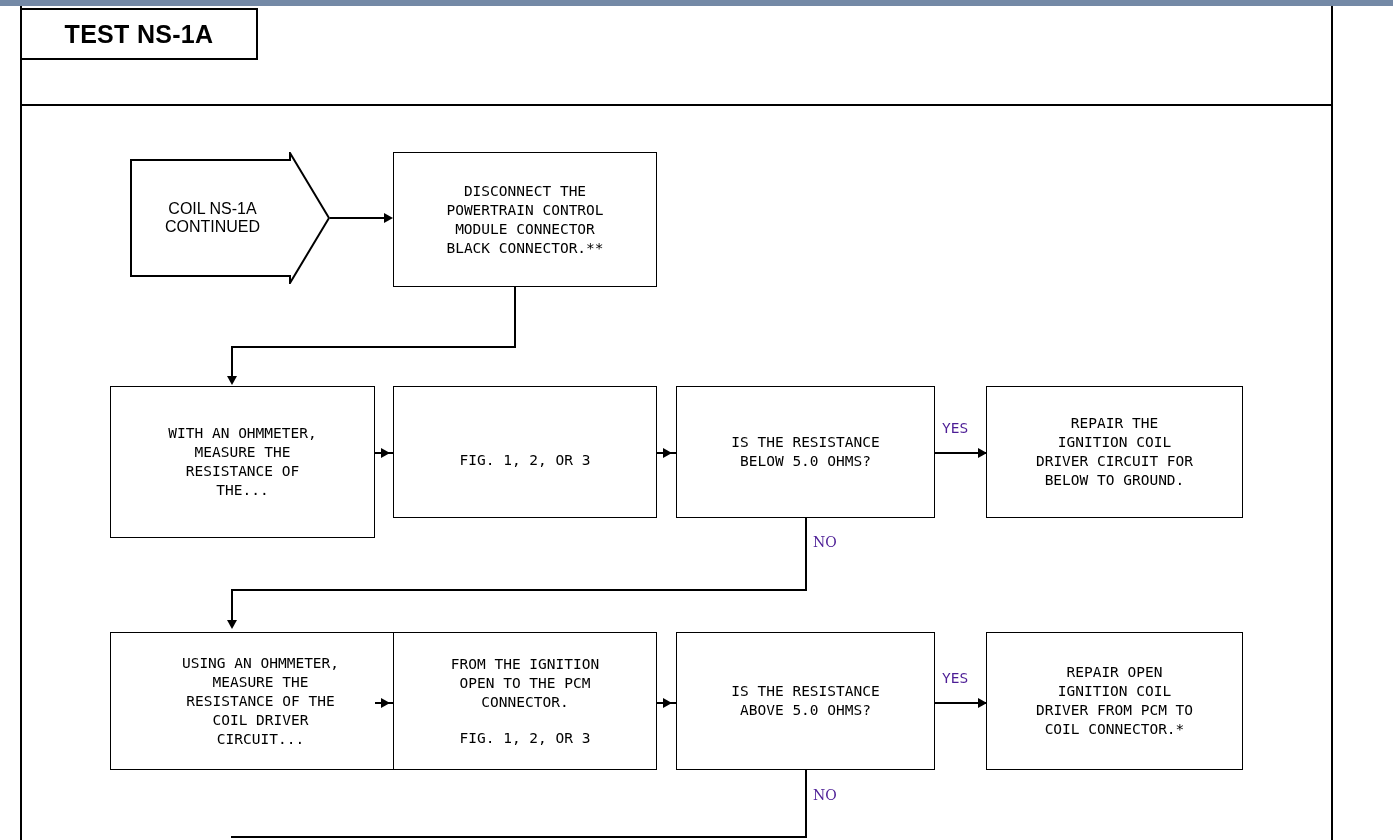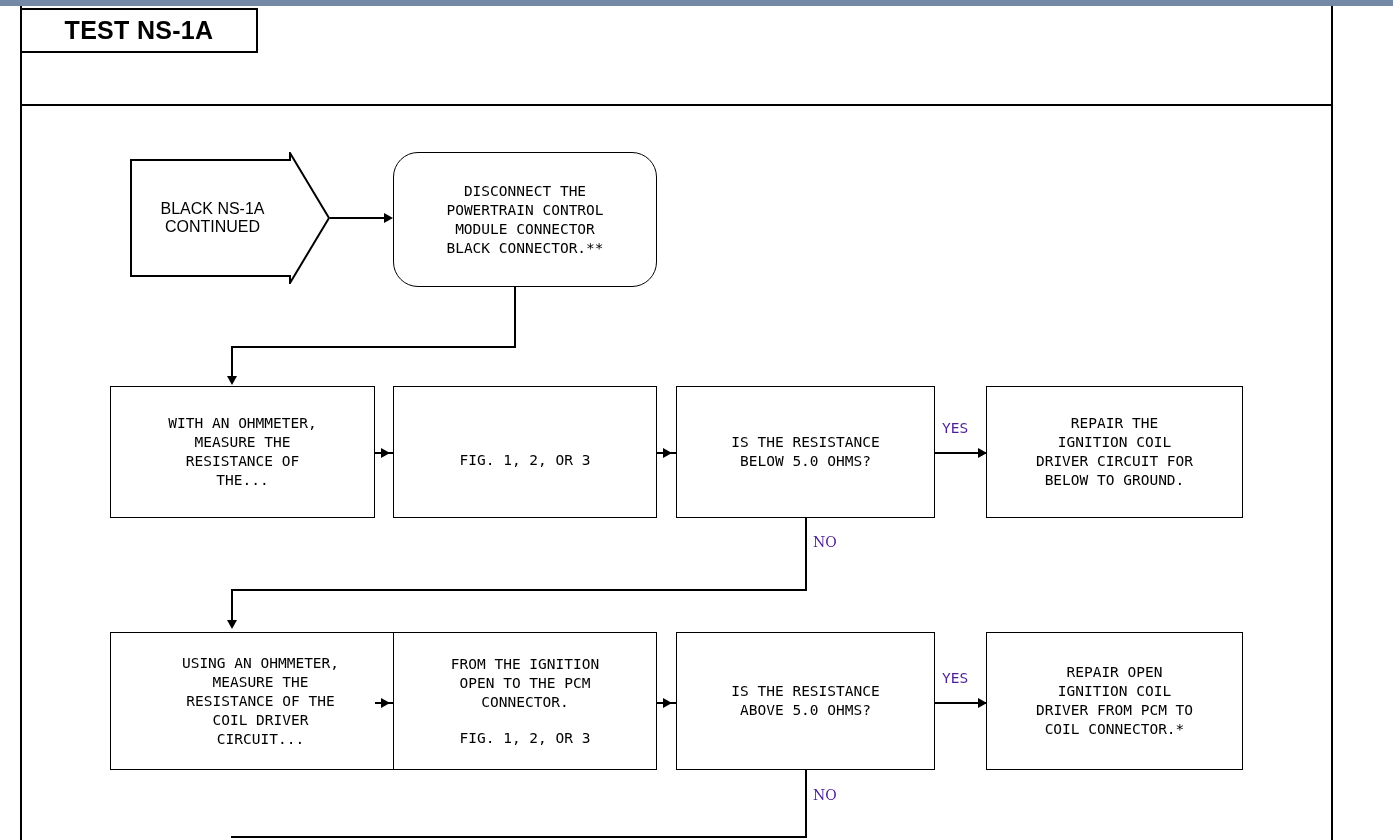--- a/index.html
+++ b/index.html
@@ -27,21 +27,21 @@
   
   .frame-line {
     position: absolute;
     background: #000000;
   }
 
   
   #test-id-box {
     position: absolute;
     left: 20px; top: 8px;
-    width: 238px; height: 45px;
+    width: 238px; height: 52px;
     border: 2px solid #000;
     box-sizing: border-box;
     background: #fff;
     display: flex;
     align-items: center;
     justify-content: center;
   }
   #test-id-label {
     font-size: 25px;
     font-weight: bold;
@@ -154,41 +154,41 @@
 
   <div id="test-id-box">
     <span id="test-id-label">TEST NS-1A</span>
   </div>
 
   <div id="node-start">
     <svg class="pent" viewBox="0 0 200 132" preserveAspectRatio="none">
       <polygon points="1,8 160,8 160,1 199,66 160,131 160,124 1,124" fill="#ffffff" stroke="#000000" stroke-width="2" vector-effect="non-scaling-stroke"></polygon>
     </svg>
     <div class="label">
-      <div class="txt">BLACK NS-1A
+      <div class="txt">COIL NS-1A
 CONTINUED</div>
     </div>
   </div>
 
   <div class="conn h" style="left:330px; top:217px; width:56px;"></div>
   <div class="arrowhead-r" style="left:384px; top:213px;"></div>
 
-  <div class="node box" id="node-disconnect" style="left:393px; top:152px; width:264px; height:135px;border-radius:25px;">
+  <div class="node box" id="node-disconnect" style="left:393px; top:152px; width:264px; height:135px;">
     <div class="txt">DISCONNECT THE
 POWERTRAIN CONTROL
 MODULE CONNECTOR
 BLACK CONNECTOR.**</div>
   </div>
 
   <div class="conn v" style="left:514px; top:287px; height:60px;"></div>
   <div class="conn h" style="left:231px; top:346px; width:285px;"></div>
   <div class="conn v" style="left:231px; top:346px; height:32px;"></div>
   <div class="arrowhead-d" style="left:227px; top:376px;"></div>
 
-  <div class="node box" style="left:110px; top:386px; width:265px; height:132px;">
+  <div class="node box" style="left:110px; top:386px; width:265px; height:152px;">
     <div class="txt">WITH AN OHMMETER,
 MEASURE THE
 RESISTANCE OF
 THE...</div>
   </div>
 
   <div class="conn h" style="left:375px; top:452px; width:32px;"></div>
   <div class="arrowhead-r" style="left:381px; top:448px;"></div>
 
   <div class="node box" style="left:393px; top:386px; width:264px; height:132px;">

